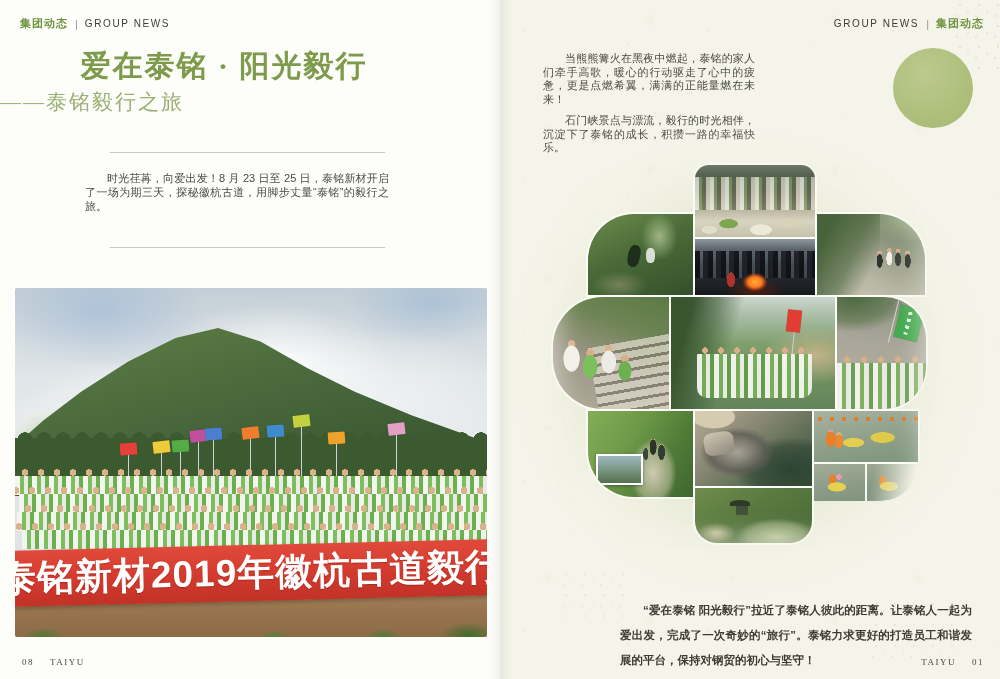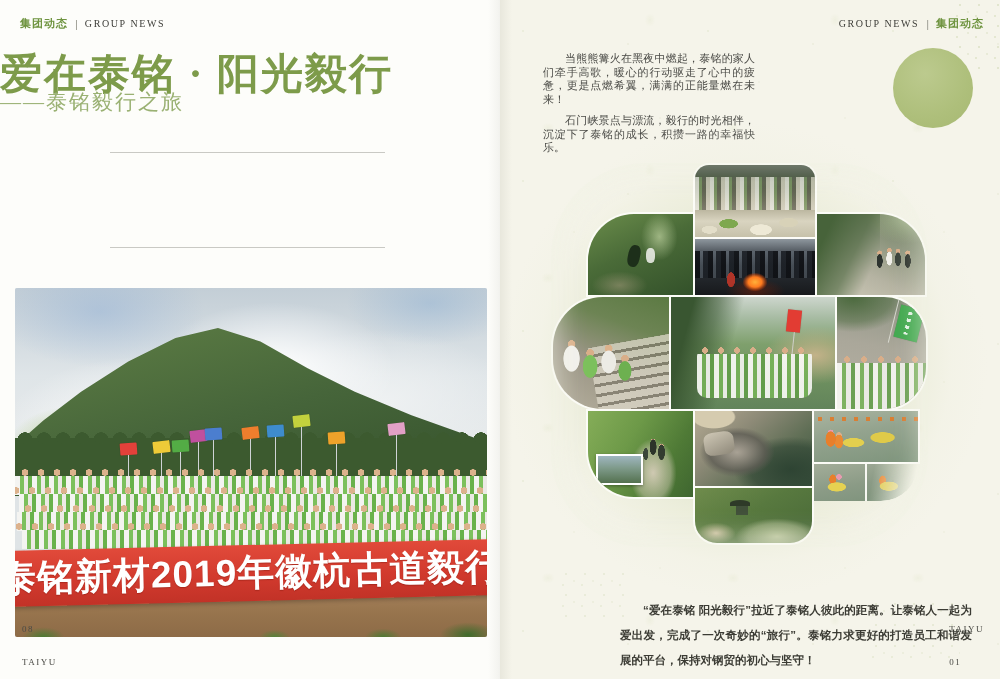--- a/index.html
+++ b/index.html
@@ -11,30 +11,30 @@
   .page-right{left:500px;width:500px;background:#f5f4ea;}
   .spine{position:absolute;left:488px;top:0;width:24px;height:679px;pointer-events:none;
     background:linear-gradient(90deg,rgba(0,0,0,0) 0%,rgba(90,90,70,.06) 45%,rgba(90,90,70,.08) 52%,rgba(0,0,0,0) 100%);}
 
   
   .page-header{position:absolute;top:16px;font-size:10px;display:flex;align-items:center;gap:7px;}
   .page-header.left{left:20px;}
   .page-header.right{right:16px;}
   .hdr-cn{color:#6f9440;font-weight:bold;font-size:11px;letter-spacing:1px;}
   .hdr-divider{color:#9a9a90;font-size:11px;}
-  .hdr-en{color:#3d3d38;font-family:Liberation Serif, serif;letter-spacing:1.6px;font-size:10px;}
+  .hdr-en{color:#3d3d38;font-family:Liberation Sans, sans-serif;letter-spacing:1.6px;font-size:10px;}
   .page-footer{position:absolute;bottom:12px;font-family:"Liberation Serif","DejaVu Serif",serif;
-    font-size:9px;color:#4a4a45;letter-spacing:1.5px;display:flex;gap:23px;flex-direction:column;}
+    font-size:9px;color:#4a4a45;letter-spacing:1.5px;display:flex;gap:16px;}
   .page-footer.left{left:22px;}
   .page-footer.right{right:16px;}
 
   
-  .article-title{position:absolute;left:0;top:46px;width:448px;margin:0;text-align:left;
+  .article-title{position:absolute;left:0;top:46px;width:448px;margin:0;text-align:center;
     font-family:"Liberation Serif","DejaVu Serif",serif;font-weight:700;
-    font-size:42px;color:#7d9b4a;letter-spacing:2px;}
+    font-size:30px;color:#7d9b4a;letter-spacing:2px;}
   .article-subtitle{position:absolute;left:0;top:88px;width:500px;margin:0;text-align:left;
     font-family:"Liberation Serif","DejaVu Serif",serif;font-weight:400;
     font-size:21px;color:#9ab173;letter-spacing:2px;}
   .rule{position:absolute;left:110px;width:275px;height:1px;background:#c9c9c4;}
   .rule-top{top:152px;}
   .rule-bottom{top:247px;}
   .body-text{position:absolute;left:85px;top:171px;width:304px;color:#4a4a46;
     font-size:11px;line-height:14px;text-align:justify;}
   .body-text p{margin:0 0 2px 0;text-indent:2em;}
 
@@ -293,20 +293,21 @@
       <span class="hdr-cn">集团动态</span>
       <span class="hdr-divider">|</span>
       <span class="hdr-en">GROUP NEWS</span>
     </header>
 
     <h1 class="article-title">爱在泰铭 · 阳光毅行</h1>
     <h2 class="article-subtitle">——泰铭毅行之旅</h2>
 
     <div class="rule rule-top"></div>
     <div class="body-text">
+      <p>时光荏苒，向爱出发！8 月 23 日至 25 日，泰铭新材开启了一场为期三天，探秘徽杭古道，用脚步丈量“泰铭”的毅行之旅。</p>
     </div>
     <div class="rule rule-bottom"></div>
 
     <figure class="photo-main">
       <div class="ph-sky"></div>
       <div class="ph-grass"></div>
       <div class="ph-mountain"></div>
       <div class="ph-bushes"></div>
       <div class="flags-layer">
           <div class="flagpole" style="left: 113px; top: 165px; height: 30px;"></div>

